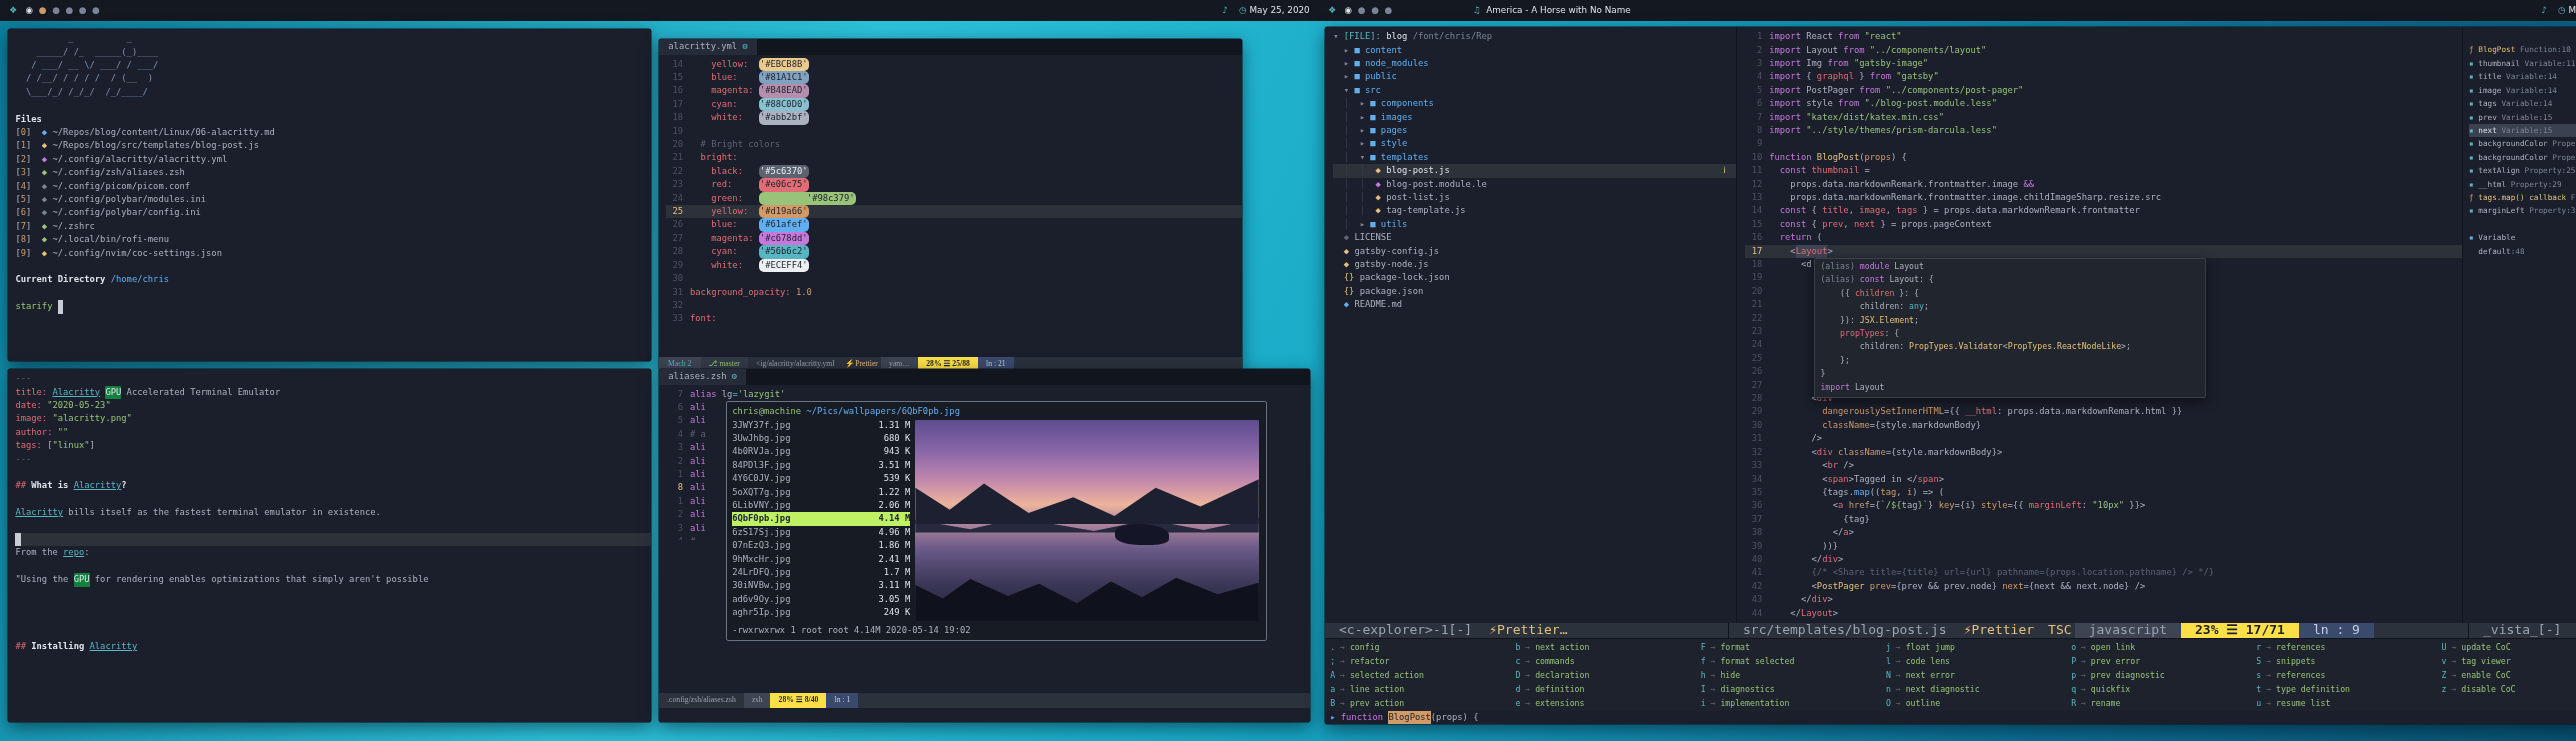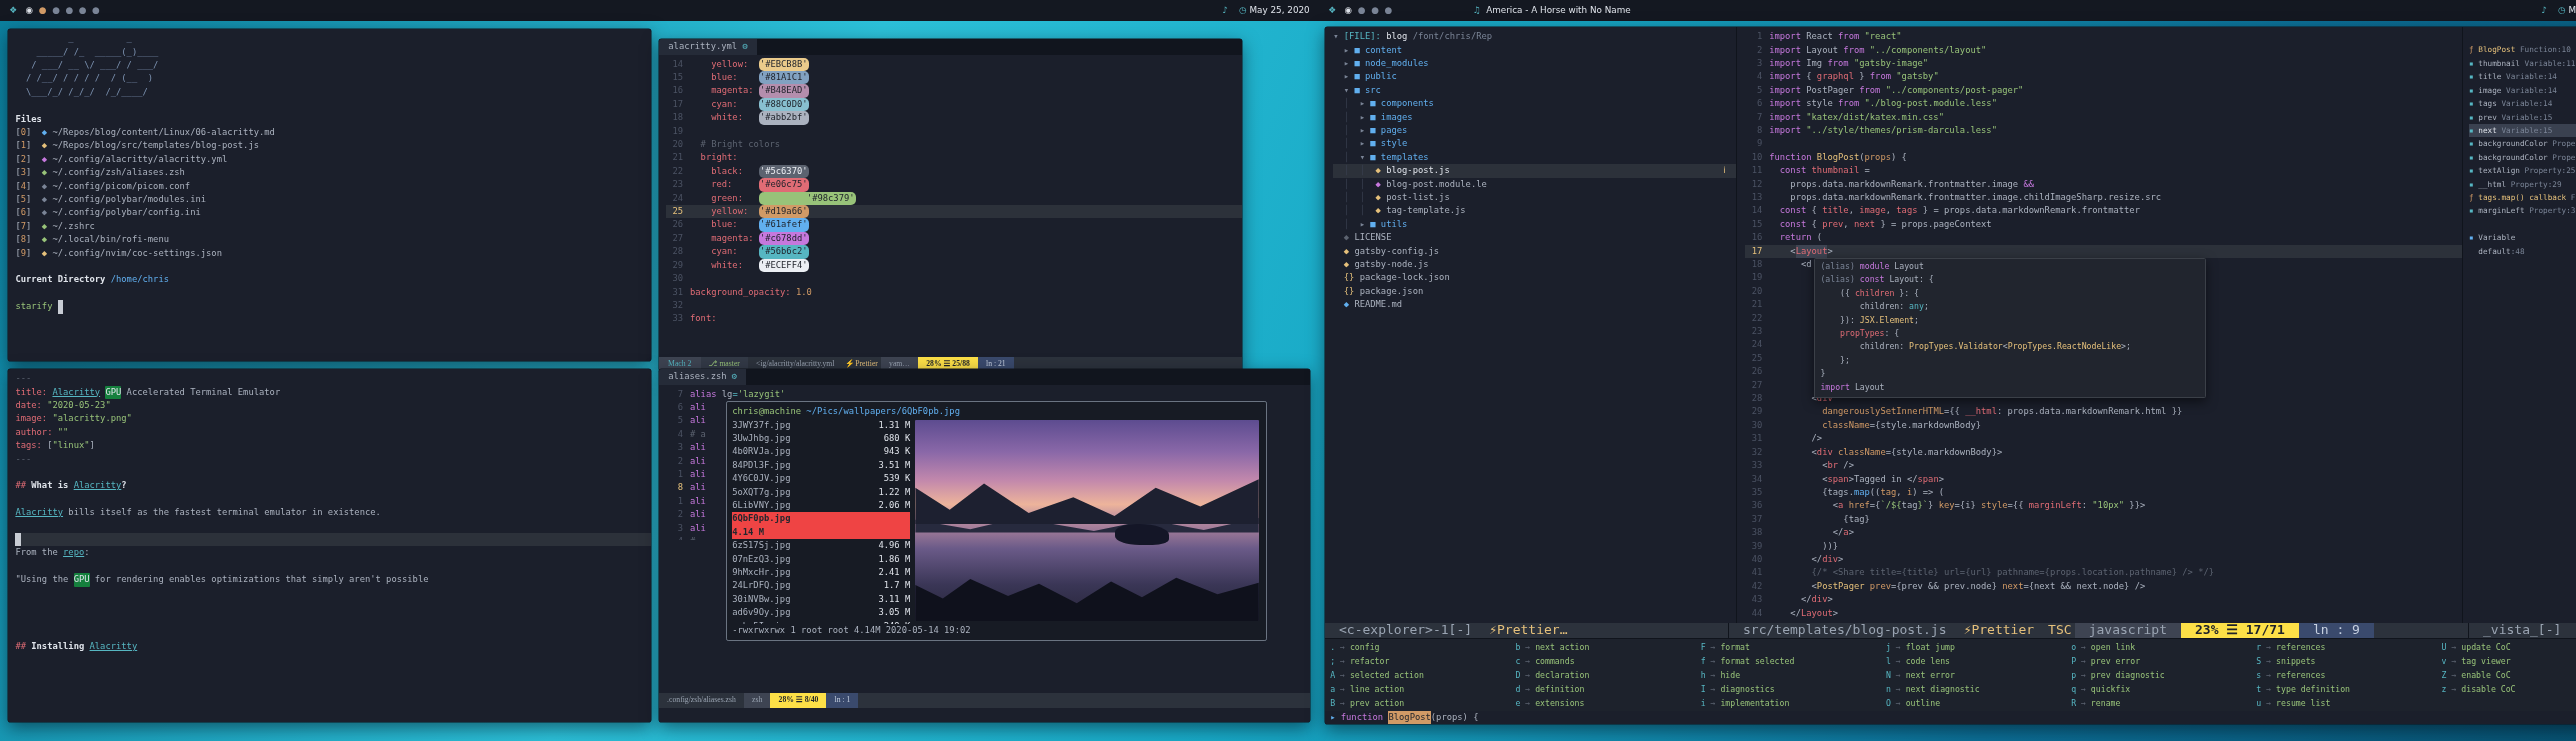--- a/index.html
+++ b/index.html
@@ -19,21 +19,21 @@
   .tabline{height:15.5px;background:#11151e;display:flex;flex:none;}
   .tabline .row{background:#252b38;padding:0 9.3px;height:15.5px;line-height:15.5px;}
   .content{flex:1;position:relative;overflow:hidden;padding:3.1px 0 0 7.2px;}
   .row{display:flex;white-space:pre;min-height:13.4px;line-height:13.4px;}
   .row span{white-space:pre;}
   .gut{display:inline-block;min-width:3.2ch;text-align:right;margin-right:1.3ch;color:#4b5263;flex:none;}
   .gut.cur{color:#e5c07b;}
   .cursorline{background:#2c313a;}
   .cursel{background:#2c313a;}
   .vsel{background:#3a4150;}
-  .sel-file{background:#ef4444;flex-direction:column;}
+  .sel-file{background:#bef264;}
   .sel-file span{color:#23272e !important;font-weight:bold;}
   
   .t-w{color:#abb2bf}.t-wh{color:#dfe3ea}.t-d{color:#7a8496}.t-c{color:#5c6370}
   .t-k{color:#c678dd}.t-s{color:#98c379}.t-r{color:#e06c75}.t-y{color:#e5c07b}
   .t-o{color:#d19a66}.t-b{color:#61afef}.t-cy{color:#56b6c2}.t-art{color:#7d93b2}
   .t-gd{color:#39404f}
   .t-sec{color:#dfe3ea;font-weight:bold}
   .t-lk{color:#56b6c2;text-decoration:underline}
   .t-box{background:#15803d;color:#dfe3ea;border-radius:1px}
   .t-cur{background:#c8ccd4;color:#1b1f2b}

